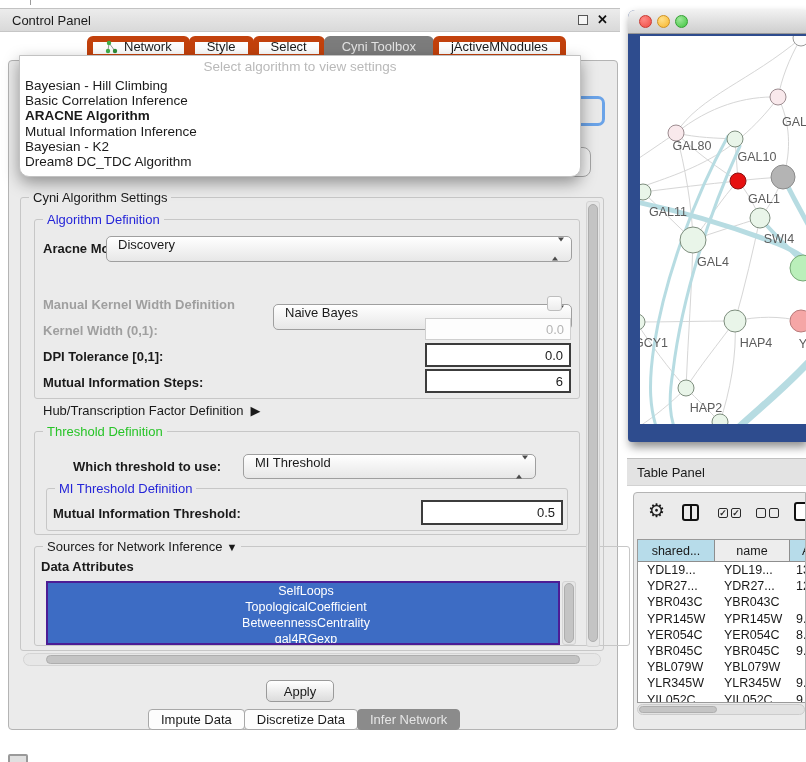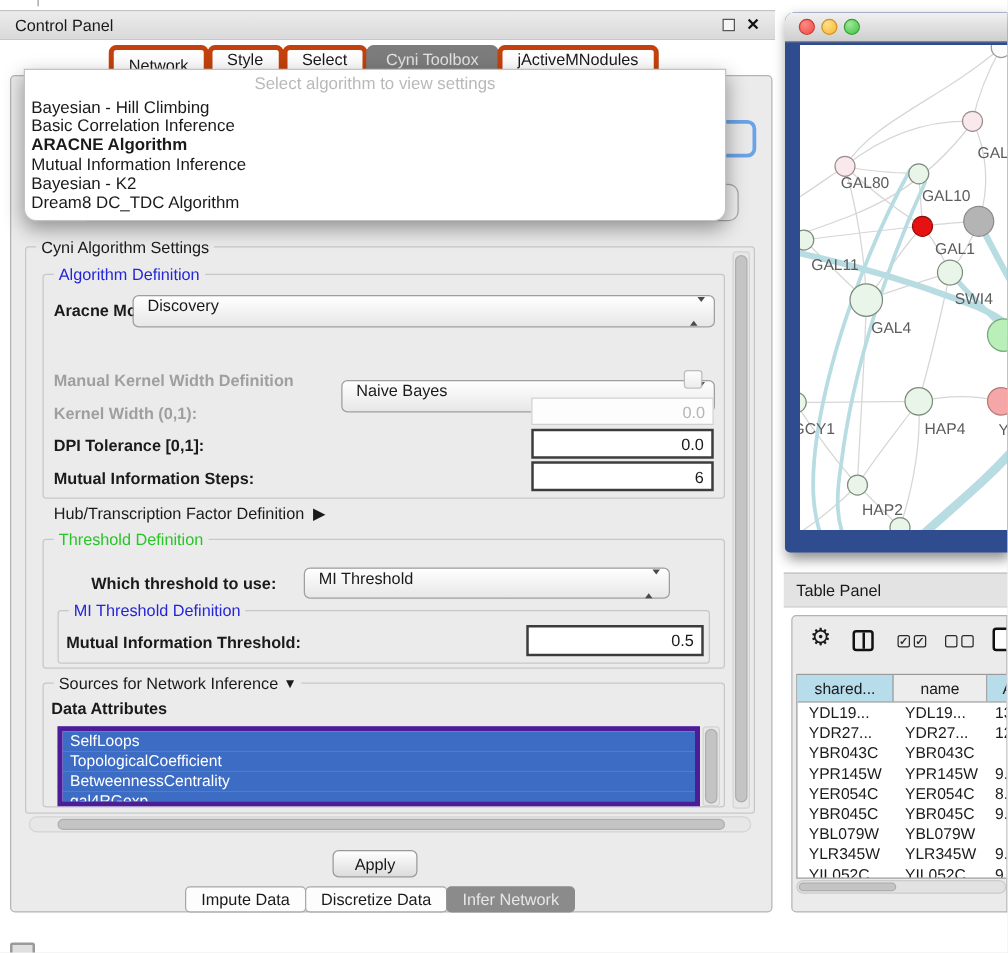--- a/index.html
+++ b/index.html
@@ -9,22 +9,22 @@
   
   .top-tick { position:absolute; left:30px; top:0; width:1px; height:5px; background:#9a9a9a; }
   .cp-titlebar { position:absolute; left:0; top:8px; width:620px; height:24px;
     background:linear-gradient(#ececec,#d9d9d9); border-top:1px solid #c2c2c2; border-bottom:1px solid #c6c6c6;
     display:flex; align-items:center; padding:0 12px; font-size:13px; }
   .cp-controls { margin-left:auto; display:flex; align-items:center; gap:9px; }
   .wc-float { width:10px; height:10px; border:1.5px solid #555; background:#f5f5f5; }
   .wc-close { font-size:13px; font-weight:bold; color:#111; line-height:10px; }
 
   .cp-tabs { position:absolute; left:88px; top:36px; height:24px; display:flex; z-index:5; }
-  .tab { background:#fdfdfd; border:4px solid #c2410c; border-radius:6px 6px 0 0; margin-left:-1px;
-    padding:0 12px; font-size:13px; display:flex; align-items:flex-end; gap:5px; height:24px;flex-direction:column; }
+  .tab { background:#fdfdfd; border:6px solid #c2410c; border-radius:6px 6px 0 0; margin-left:-1px;
+    padding:0 12px; font-size:13px; display:flex; align-items:flex-end; gap:5px; height:24px; }
   .tab.selected { background:#7c7c7c; border-color:#7c7c7c; color:#e3e3e3; }
 
   .cp-main { position:absolute; left:8px; top:60px; width:610px; height:670px;
     background:#ebebeb; border:1px solid #b4b4b4; border-radius:4px; }
 
   .combo-bg { position:absolute; left:52px; top:86px; width:530px; height:30px; border:1px solid #a6a6a6;
     border-radius:8px; background:#f2f2f2; color:#c2c2c2; font-size:13px; display:flex; align-items:center; padding-left:20px; z-index:1; }
   .focus-btn { position:absolute; left:558px; top:35px; width:38px; height:30px; border:3px solid #6aa3e8;
     border-radius:7px; background:#e9e9e9; z-index:1; }
 
@@ -48,21 +48,21 @@
   .spin-up { width:0; height:0; border-left:3.5px solid transparent; border-right:3.5px solid transparent; border-bottom:4.5px solid #4a4a4a; margin-bottom:2px; }
   .spin-down { width:0; height:0; border-left:3.5px solid transparent; border-right:3.5px solid transparent; border-top:4.5px solid #4a4a4a; }
   .tfield { position:absolute; background:#fff; font-size:13px; display:flex; align-items:center; justify-content:flex-end; padding-right:6px; }
   .tfield.on { border:2px solid #3c3c3c; }
   .tfield.off { border:1px solid #cfcfcf; color:#b5b5b5; background:#fdfdfd; }
   .checkbox { position:absolute; width:15px; height:15px; border:1px solid #bdbdbd; border-radius:3px; background:linear-gradient(#fdfdfd,#ececec); }
 
   .hub-row { position:absolute; font-size:13px; display:flex; align-items:center; gap:7px; }
   .tri-right { font-size:13px; }
 
-  .attr-list { position:absolute; background:#c4b5fd; border:4px solid #4c1d95; overflow:hidden; }
+  .attr-list { position:absolute; background:#0ea5e9; border:2px solid #4c1d95; overflow:hidden;text-align:center; }
   .attr-item { background:#3d6cc4; color:#ffffff; font-size:12.5px; line-height:16px; height:16px; padding-left:6px; white-space:nowrap; }
 
   .sb-v { position:absolute; background:#e7e7e7; border:1px solid #d4d4d4; border-radius:3px; }
   .sb-h { position:absolute; background:#e7e7e7; border:1px solid #d4d4d4; border-radius:7px; }
   .sb-thumb { position:absolute; background:#c4c4c4; border:1px solid #aeaeae; border-radius:6px; }
 
   .apply-btn { position:absolute; left:257px; top:619px; width:68px; height:22px; border:1px solid #9a9a9a;
     border-radius:5px; background:linear-gradient(#ffffff,#dcdcdc); font-size:13px; display:flex; align-items:center; justify-content:center; }
   .bottom-tabs { position:absolute; left:140px; top:648px; display:flex; }
   .btab { background:#fdfdfd; border:1px solid #a8a8a8; border-radius:4px; margin-left:-1px; padding:0 12px;
@@ -213,21 +213,21 @@
 
       <div class="groupbox" style="left:11px; top:56px; width:522px; height:43px;">
         <span class="legend blue">MI Threshold Definition</span>
         <span class="lbl" style="left:6px; top:17px;">Mutual Information Threshold:</span>
         <div class="tfield on" style="left:374px; top:11px; width:142px; height:25px;">
           <span>0.5</span>
         </div>
       </div>
     </div>
 
-    <div class="groupbox" style="left:13px; top:348px; width:546px; height:100px;">
+    <div class="groupbox" style="left:13px; top:348px; width:596px; height:100px;">
       <span class="legend">
         <span>Sources for Network Inference</span>
         <span style="font-size:11px;">▼</span>
       </span>
       <span class="lbl" style="left:6px; top:12px;">Data Attributes</span>
       <div class="attr-list" style="left:11px; top:34px; width:514px; height:64px;">
           <div class="attr-item">SelfLoops</div>
           <div class="attr-item">TopologicalCoefficient</div>
           <div class="attr-item">BetweennessCentrality</div>
           <div class="attr-item">gal4RGexp</div>

